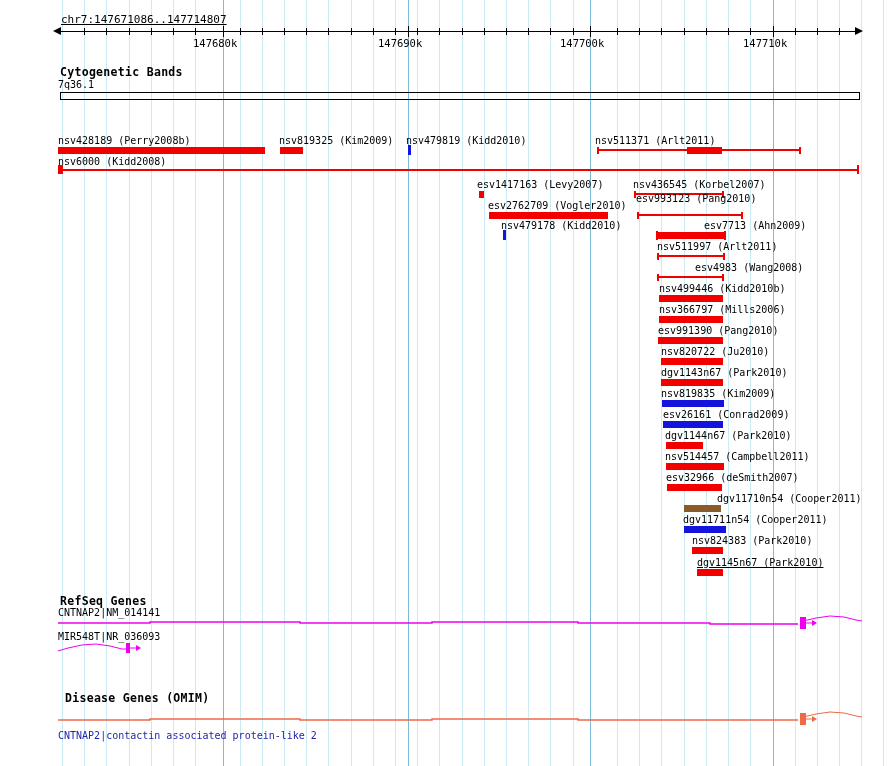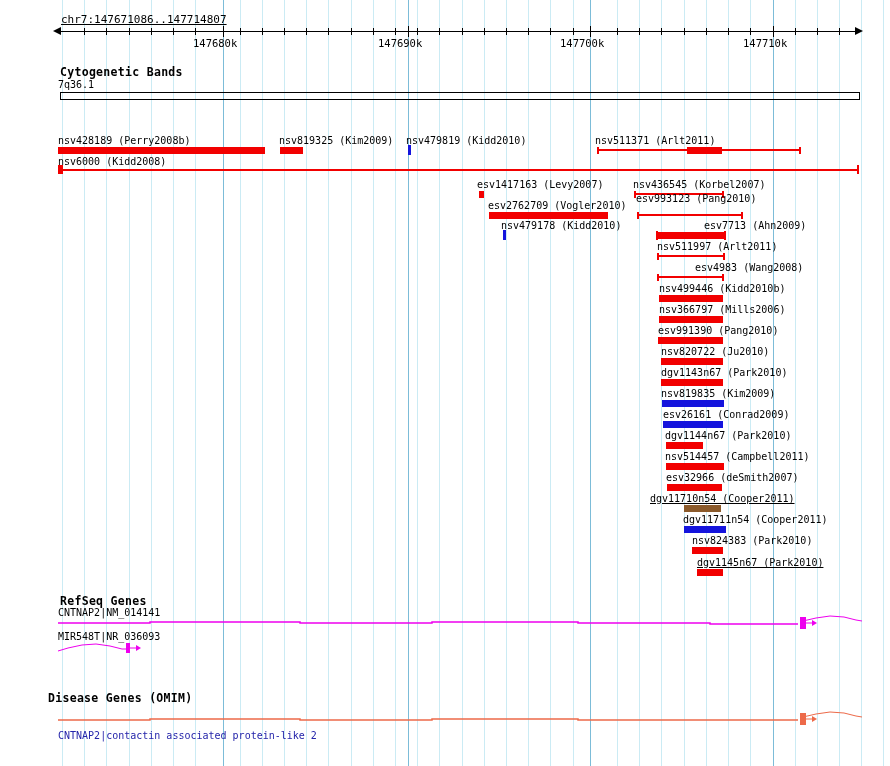--- a/index.html
+++ b/index.html
@@ -190,35 +190,35 @@
       <div class="t-label vlabel" style="left: 661px; top: 388px; text-align: center;">nsv819835 (Kim2009)</div>
       <div class="vglyph" style="left: 662px; top: 400px; width: 62px; height: 7px; background: rgb(20, 20, 221);"></div>
       <div class="t-label vlabel" style="left: 663px; top: 409px;">esv26161 (Conrad2009)</div>
       <div class="vglyph" style="left: 663px; top: 421px; width: 60px; height: 7px; background: rgb(20, 20, 221);"></div>
       <div class="t-label vlabel" style="left: 665px; top: 430px;">dgv1144n67 (Park2010)</div>
       <div class="vglyph" style="left: 666px; top: 442px; width: 37px; height: 7px; background: rgb(242, 0, 0);"></div>
       <div class="t-label vlabel" style="left: 665px; top: 451px;">nsv514457 (Campbell2011)</div>
       <div class="vglyph" style="left: 666px; top: 463px; width: 58px; height: 7px; background: rgb(242, 0, 0);"></div>
       <div class="t-label vlabel" style="left: 666px; top: 472px;">esv32966 (deSmith2007)</div>
       <div class="vglyph" style="left: 667px; top: 484px; width: 55px; height: 7px; background: rgb(242, 0, 0);"></div>
-      <div class="t-label vlabel" style="left: 650px; top: 493px; text-decoration: underline;">dgv11710n54 (Cooper2011)</div>
+      <div class="t-label vlabel" style="left: 717px; top: 493px;">dgv11710n54 (Cooper2011)</div>
       <div class="vglyph" style="left: 684px; top: 505px; width: 37px; height: 7px; background: rgb(139, 90, 43);"></div>
       <div class="t-label vlabel" style="left: 683px; top: 514px;">dgv11711n54 (Cooper2011)</div>
       <div class="vglyph" style="left: 684px; top: 526px; width: 42px; height: 7px; background: rgb(20, 20, 221);"></div>
       <div class="t-label vlabel" style="left: 692px; top: 535px;">nsv824383 (Park2010)</div>
       <div class="vglyph" style="left: 692px; top: 547px; width: 31px; height: 7px; background: rgb(242, 0, 0);"></div>
       <div class="t-label vlabel" style="left: 697px; top: 557px; text-decoration: underline;">dgv1145n67 (Park2010)</div>
       <div class="vglyph" style="left: 697px; top: 569px; width: 26px; height: 7px; background: rgb(242, 0, 0);"></div>
     </div>
 
   <div class="t-title" style="left:60px;top:595px;">RefSeq Genes</div>
   <div class="t-label" style="left:58px;top:607px;">CNTNAP2|NM_014141</div>
   <div class="t-label" style="left:58px;top:631px;">MIR548T|NR_036093</div>
 
-  <div class="t-title" style="left:48px;top:692px;">Disease Genes (OMIM)</div>
+  <div class="t-title" style="left:65px;top:692px;">Disease Genes (OMIM)</div>
   <div class="t-label blue-text" style="left:58px;top:730px;">CNTNAP2|contactin associated protein-like 2</div>
 
   <svg id="gene-svg" width="890" height="766">
     <g>
       <polyline class="ln-mag" points="58,623 150,623 150,622 300,622 300,623 432,623 432,622 578,622 578,623 710,623 710,624 798,624"></polyline>
       <polyline class="ln-mag-thin" points="803,621 816,618 830,616 844,617 856,620 862,621"></polyline>
       <rect class="fill-mag" x="800" y="617" width="6" height="12"></rect>
       <path class="fill-mag" d="M812,620 L817,623 L812,626 Z"></path>
       <line class="ln-mag-thin" x1="806" y1="623" x2="812" y2="623"></line>
     </g>

